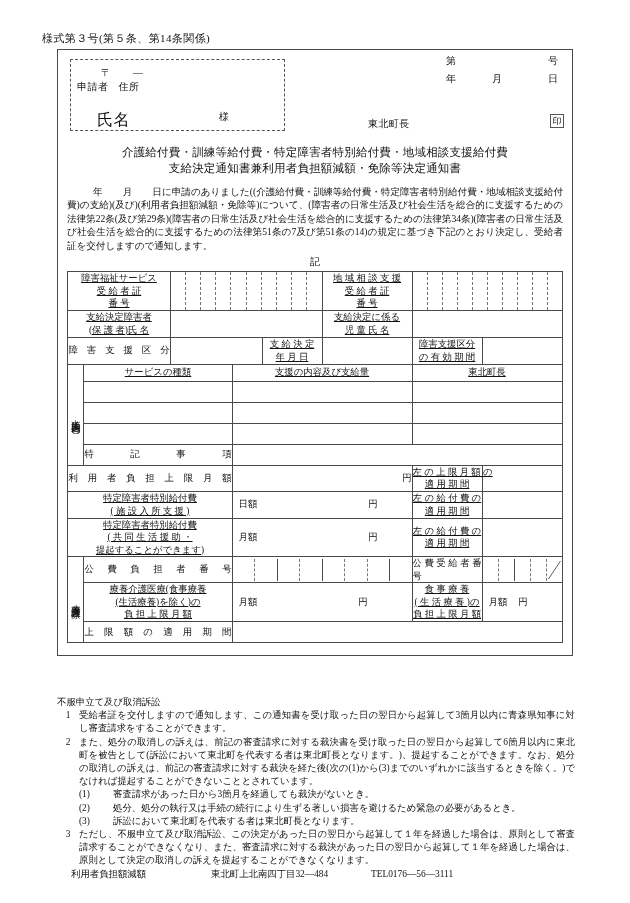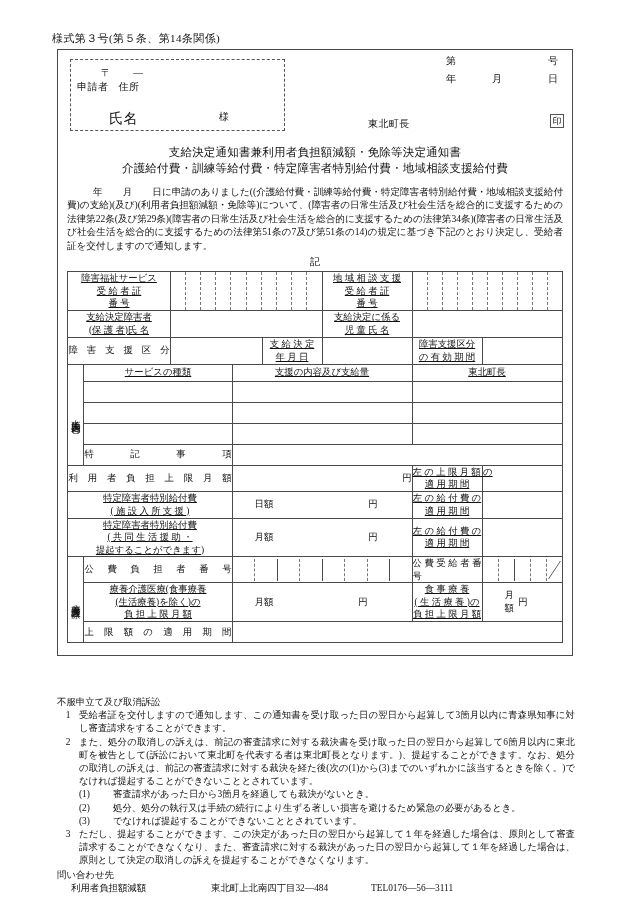--- a/index.html
+++ b/index.html
@@ -20,21 +20,21 @@
     position: relative;
     width: 630px;
     height: 903px;
     box-sizing: border-box;
     padding: 0;
   }
 
   
   .form-no {
     position: absolute;
-    left: 52px;
+    left: 42px;
     top: 31px;
     font-size: 11px;
     letter-spacing: 0.4px;
     white-space: nowrap;
   }
 
   
   .frame {
     position: absolute;
     left: 57px;
@@ -71,23 +71,23 @@
     position: absolute;
     left: 6px;
     top: 20px;
     font-size: 10px;
     white-space: nowrap;
     letter-spacing: 0.5px;
   }
   .ap-addr .lbl2 { margin-left: 7px; }
   .ap-name {
     position: absolute;
-    left: 38px;
+    left: 26px;
     top: 50px;
-    font-size: 14px;
+    font-size: 16px;
     letter-spacing: 0.5px;
     white-space: nowrap;
   }
   .ap-sama {
     position: absolute;
     left: 148px;
     top: 50px;
     font-size: 10px;
     white-space: nowrap;
   }
@@ -229,21 +229,21 @@
     letter-spacing: 1px;
     line-height: 14px;
     margin: 0 auto;
     white-space: nowrap;
     font-size: 9.4px;
   }
   .vcell { width: 16px; text-align: center; padding: 2px 0; }
 
   .yen { text-align: right; padding-right: 10px; }
   .amt-row { display: flex; align-items: center; height: 100%; }
-  .amt-row .k { padding-left: 22px; }
+  .amt-row .k { padding-left: 6px; }
   .amt-row .y { margin-left: auto; padding-right: 34px; }
   .amt-row2 .y { margin-left: auto; padding-right: 44px; }
 
   
   .notes {
     position: absolute;
     left: 57px;
     top: 696px;
     width: 518px;
     font-size: 9.4px;
@@ -316,22 +316,22 @@
         <span class="y">年</span>
         <span class="m">月</span>
         <span class="d">日</span>
       </div>
 
       <div class="mayor">東北町長</div>
       <div class="seal">印</div>
     </div>
 
     <div class="doc-title">
+      <div>介護給付費・訓練等給付費・特定障害者特別給付費・地域相談支援給付費</div>
       <div>支給決定通知書兼利用者負担額減額・免除等決定通知書</div>
-      <div>介護給付費・訓練等給付費・特定障害者特別給付費・地域相談支援給付費</div>
     </div>
 
     <div class="body-text"><span class="ind"></span><span>年</span><span class="sp"></span><span>月</span><span class="sp"></span><span>日に申請のありました((介護給付費・訓練等給付費・特定障害者特別給付費・地域相談支援給付費)の支給)(及び)(利用者負担額減額・免除等)について、(障害者の日常生活及び社会生活を総合的に支援するための法律第22条(及び第29条)(障害者の日常生活及び社会生活を総合的に支援するための法律第34条)(障害者の日常生活及び社会生活を総合的に支援するための法律第51条の7及び第51条の14)の規定に基づき下記のとおり決定し、受給者証を交付しますので通知します。</span></div>
 
     <div class="kiji">記</div>
 
     <table class="grid">
       <colgroup>
         <col style="width:16px">
         <col style="width:86px">
@@ -574,29 +574,28 @@
     <div class="sub-item">
       <div class="num">(1)</div>
       <div class="txt">審査請求があった日から3箇月を経過しても裁決がないとき。</div>
     </div>
     <div class="sub-item">
       <div class="num">(2)</div>
       <div class="txt">処分、処分の執行又は手続の続行により生ずる著しい損害を避けるため緊急の必要があるとき。</div>
     </div>
     <div class="sub-item">
       <div class="num">(3)</div>
-      <div class="txt">でなければ提起することができないこととされています。</div>
+      <div class="txt">訴訟において東北町を代表する者は東北町長となります。</div>
     </div>
 
     <div class="n-item">
       <div class="num">3</div>
-      <div class="txt">ただし、提起することができます、この決定があった日の翌日から起算して１年を経過した場合は、原則として審査請求することができなくなり、また、審査請求に対する裁決があった日の翌日から起算して１年を経過した場合は、原則として決定の取消しの訴えを提起することができなくなります。</div>
-    </div>
-
-    <div class="contact-hd">問い合わせ先</div>
+      <div class="txt">ただし、不服申立て及び取消訴訟、この決定があった日の翌日から起算して１年を経過した場合は、原則として審査請求することができなくなり、また、審査請求に対する裁決があった日の翌日から起算して１年を経過した場合は、原則として決定の取消しの訴えを提起することができなくなります。</div>
+    </div>
+
     <div class="contact-row">
       <div class="c1">利用者負担額減額</div>
       <div class="c2">東北町上北南四丁目32―484</div>
       <div class="c3">TEL0176―56―3111</div>
     </div>
   </div>
 
 </div>
 
 </body></html>

